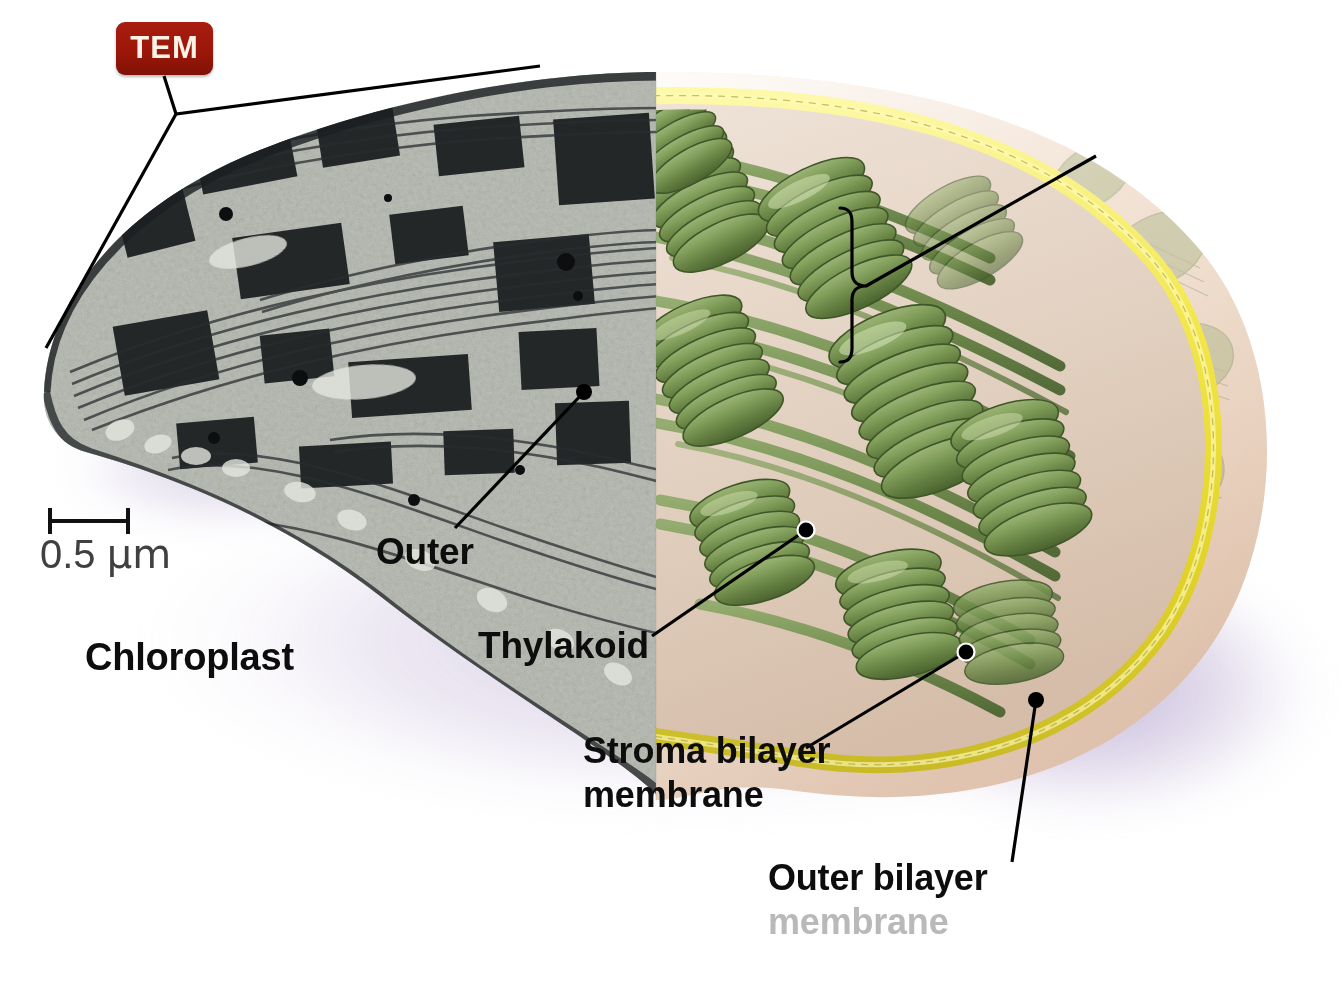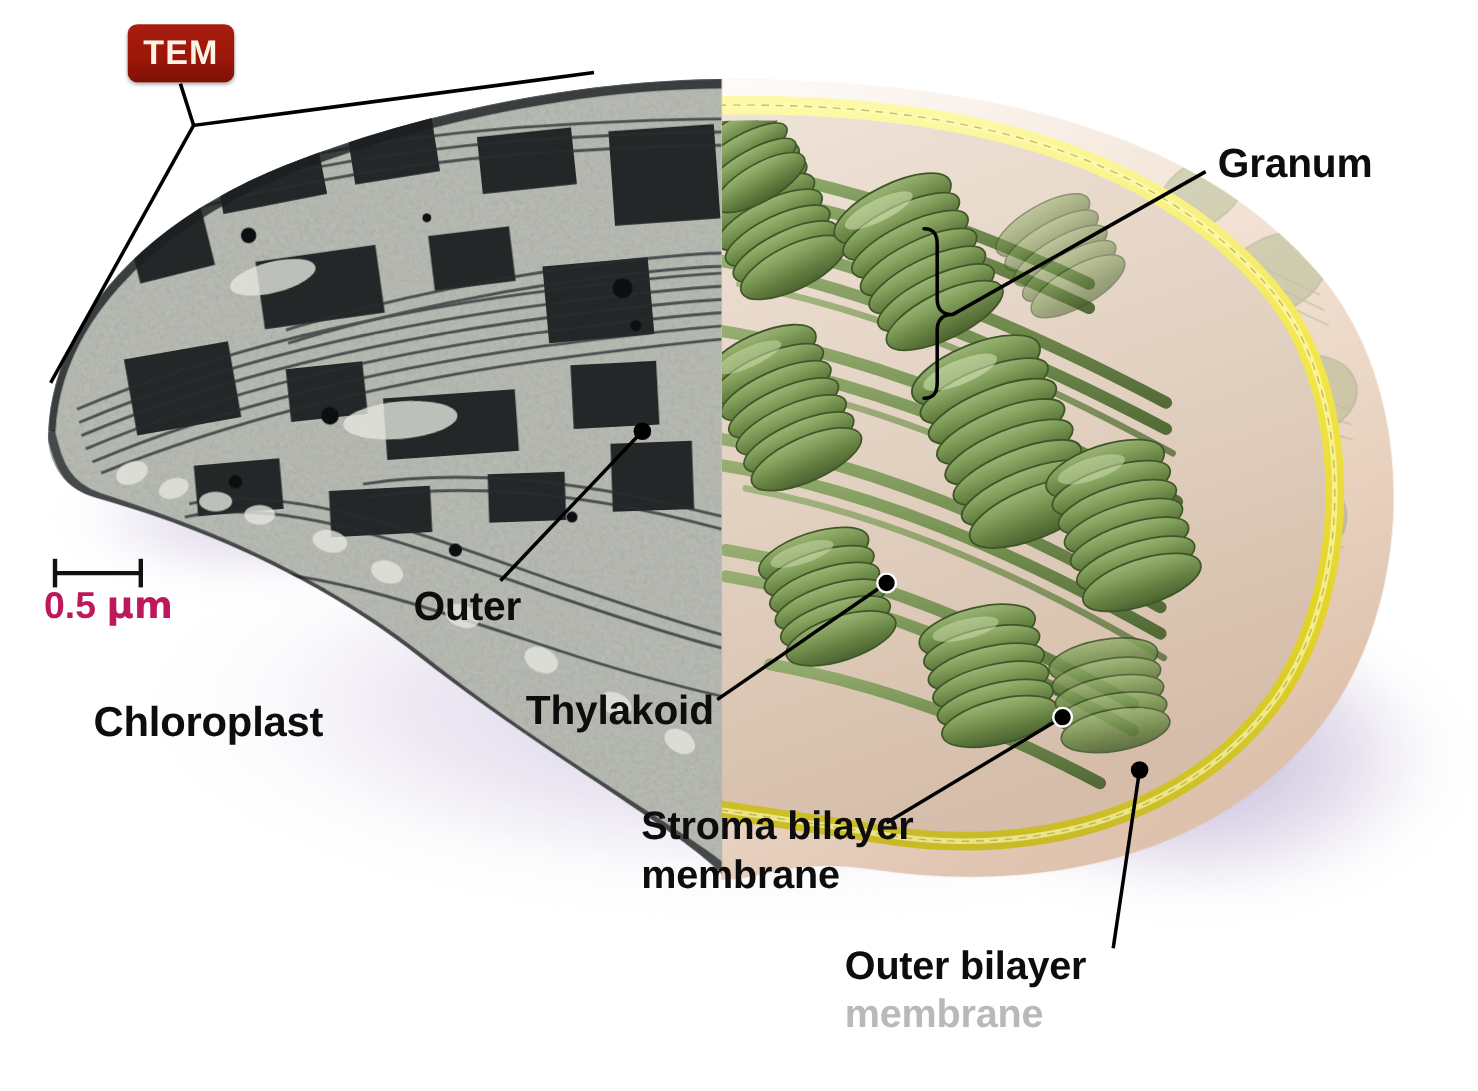--- a/index.html
+++ b/index.html
@@ -13,21 +13,21 @@
 
   .lbl{position:absolute;font-weight:bold;color:#0d0d0d;letter-spacing:-0.2px;
        white-space:nowrap;line-height:1.12;}
   .lbl-granum{left:1107px;top:128px;font-size:37px;}
   .lbl-stroma{left:376px;top:531px;font-size:37px;}
   .lbl-thylakoid{left:478px;top:625px;font-size:37px;text-align:right;}
   .lbl-chloroplast{left:57px;top:636px;font-size:38px;margin-left:28px;}
   .lbl-inner{left:583px;top:729px;font-size:36px;line-height:1.22;}
   .lbl-outer{left:768px;top:856px;font-size:36px;line-height:1.22;}
   .lbl-outer .faint{color:#b9b9b9;}
-  .scale-txt{position:absolute;left:40px;top:531px;font-size:34px;font-weight:bold;color:#be185d;}
+  .scale-txt{position:absolute;left:40px;top:531px;font-size:40px;font-weight:normal;color:#404040;}
   .scale-txt .mu{font-family:"DejaVu Sans", sans-serif;}
 
   .tem-badge{position:absolute;left:116px;top:22px;width:97px;height:53px;
      border-radius:9px;background:#9d1b0f;
      background-image:linear-gradient(180deg,#a81d10 0%,#991608 62%,#7e1206 100%);
      box-shadow:0 2px 3px rgba(0,0,0,.28);}
   .tem-badge span{position:absolute;left:0;right:0;top:8px;text-align:center;
      font-size:31px;font-weight:bold;color:#fdf2e6;letter-spacing:1px;}
 </style>
 </head>
@@ -447,21 +447,20 @@
   </svg>
 
   <div class="tem-badge">
     <span>TEM</span>
   </div>
 
   <div class="scale-txt">
     <span>0.5</span><span>&nbsp;</span><span class="mu">µm</span>
   </div>
 
-  <div class="lbl lbl-granum">Granum</div>
   <div class="lbl lbl-stroma">Outer</div>
   <div class="lbl lbl-thylakoid">Thylakoid</div>
   <div class="lbl lbl-chloroplast">Chloroplast</div>
 
   <div class="lbl lbl-inner">
     <div>Stroma bilayer</div>
     <div>membrane</div>
   </div>
 
   <div class="lbl lbl-outer">

